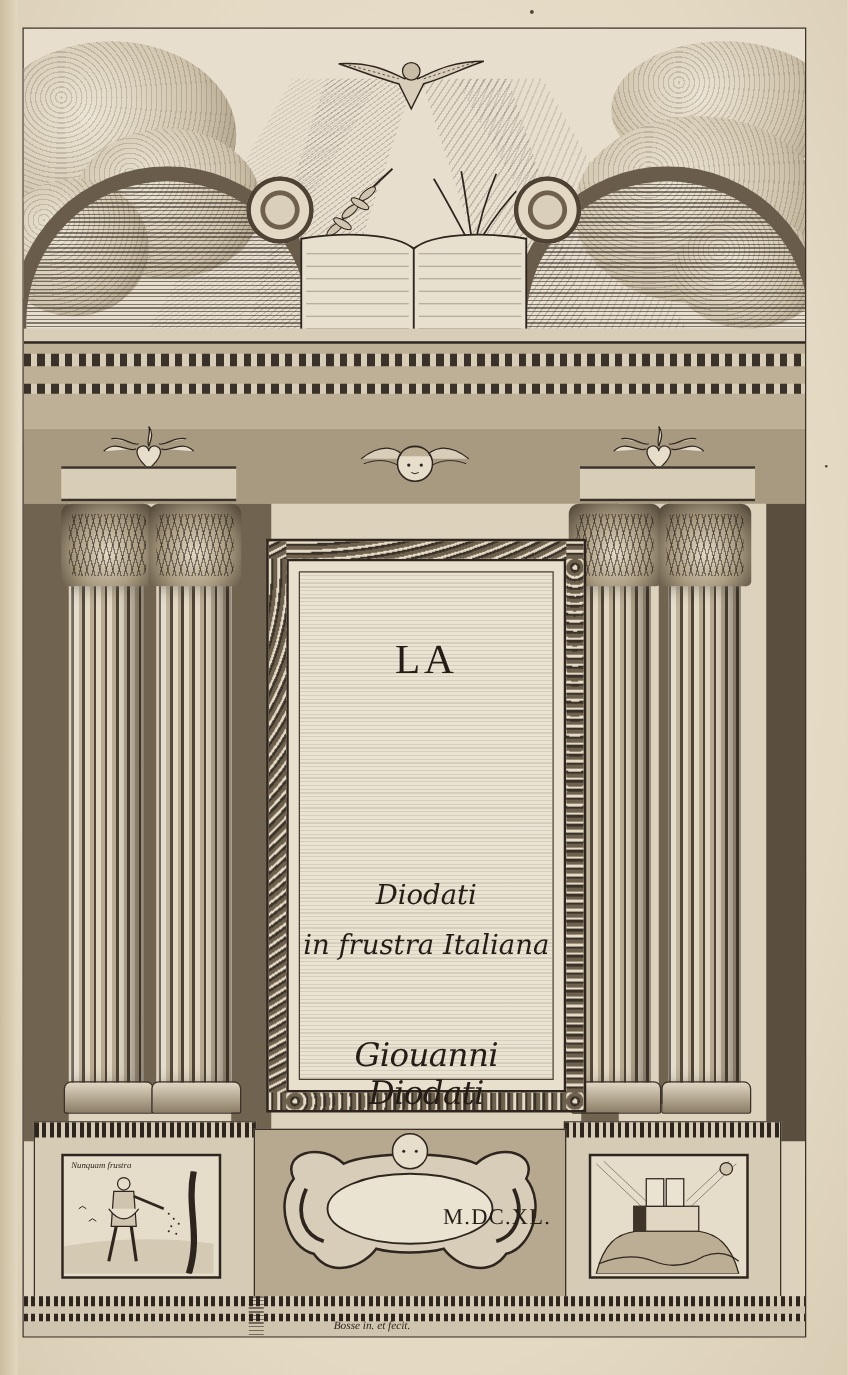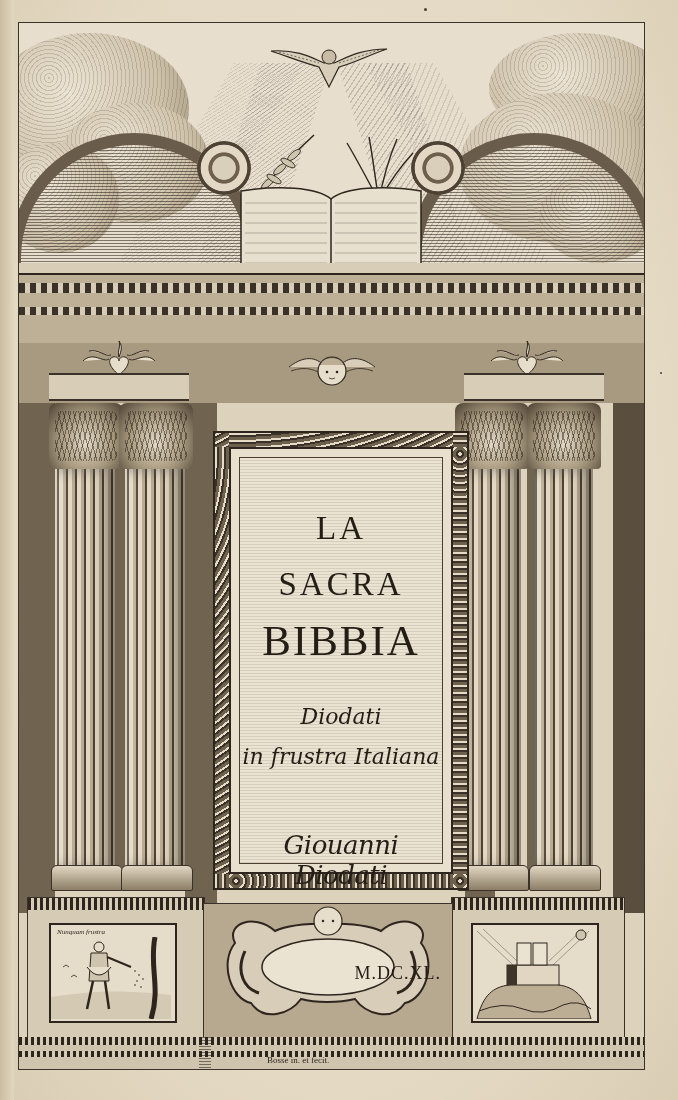--- a/index.html
+++ b/index.html
@@ -49,21 +49,21 @@
   .t-trad{position:absolute;left:0;right:0;top:246px;font-size:22px;}
   .t-lingua{position:absolute;left:0;right:0;top:286px;font-size:22px;}
   .t-da{position:absolute;left:0;right:0;top:330px;font-size:23px;letter-spacing:4px;}
   .t-name{position:absolute;left:0;right:0;top:372px;font-size:26px;letter-spacing:-.5px;}
   .pedestal{position:absolute;top:874px;height:140px;background:#d6ccb6;border:1px solid #3a3128;}
   .cornice-band{position:absolute;left:0;right:0;height:12px;background-image:repeating-linear-gradient(90deg,#2e261e 0 3px,#d6ccb6 3px 6px);}
   .emblem{position:absolute;top:900px;width:124px;height:96px;border:2px solid #2e261e;background:#e5dcc9;overflow:hidden;}
   .emblem-motto{position:absolute;left:6px;top:3px;font-size:7px;font-style:italic;color:#2e261e;white-space:nowrap;}
   .cartouche{position:absolute;left:196px;top:880px;width:226px;height:120px;}
   .cart-text{position:absolute;left:0;right:0;top:58px;text-align:right;font-size:18px;letter-spacing:1px;color:#241d16;}
-  .sig{position:absolute;left:248px;top:1032px;font-size:9px;color:#2e261e;}
+  .sig{position:absolute;left:248px;top:1032px;font-size:9px;font-style:italic;color:#2e261e;}
   .speck{position:absolute;width:3px;height:3px;border-radius:50%;background:#4a3f31;}
 </style>
 </head>
 <body>
 
 <div class="paper"></div>
 <div class="gutter"></div>
 <div class="speck" style="left:424px;top:8px;"></div>
 <div class="speck" style="left:660px;top:372px;width:2px;height:2px;"></div>
 
@@ -184,22 +184,20 @@
   </div>
   <div class="col" style="left:514px;">
     <div class="capital"></div>
     <div class="shaft"></div>
     <div class="colbase"></div>
   </div>
 
   <div class="frame">
     <div class="panel">
       <div class="t-la">LA</div>
-      <div class="t-sacra">SACRA</div>
-      <div class="t-bibbia">BIBBIA</div>
       <div class="t-trad script">Diodati</div>
       <div class="t-lingua script">in frustra Italiana</div>
       <div class="t-name script">Giouanni Diodati</div>
     </div>
   </div>
 
   <div class="pedestal" style="left:8px;width:176px;">
     <div class="cornice-band" style="top:0;"></div>
   </div>
   <div class="pedestal" style="left:432px;width:172px;">

